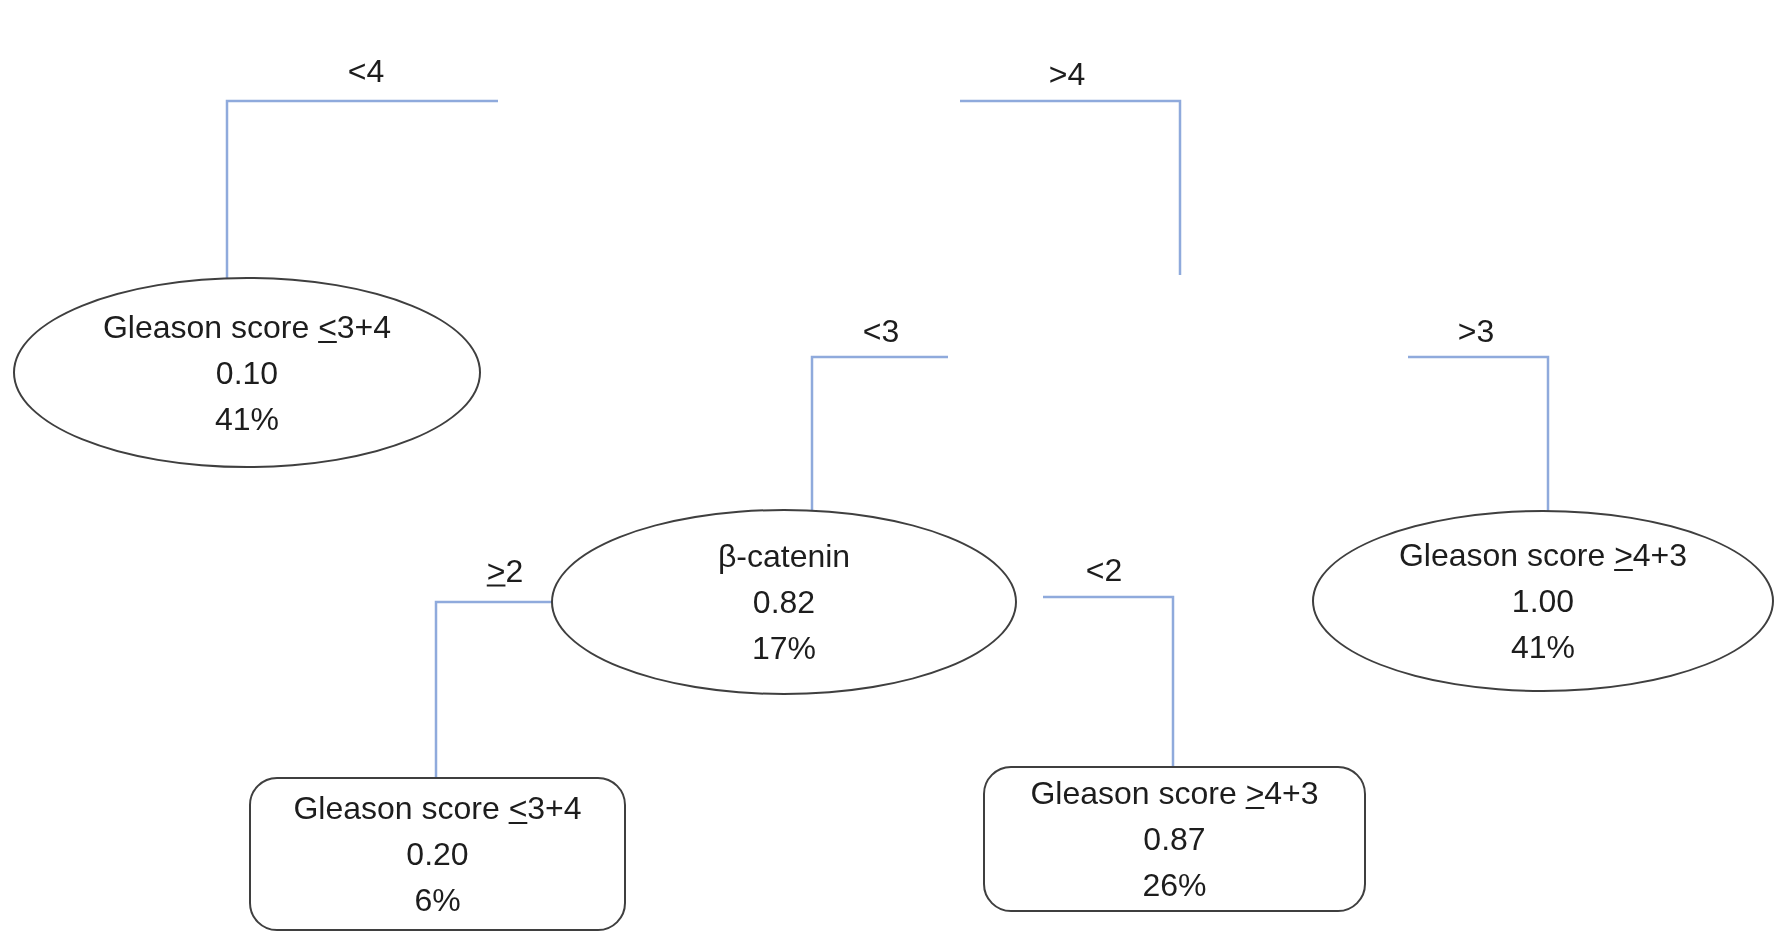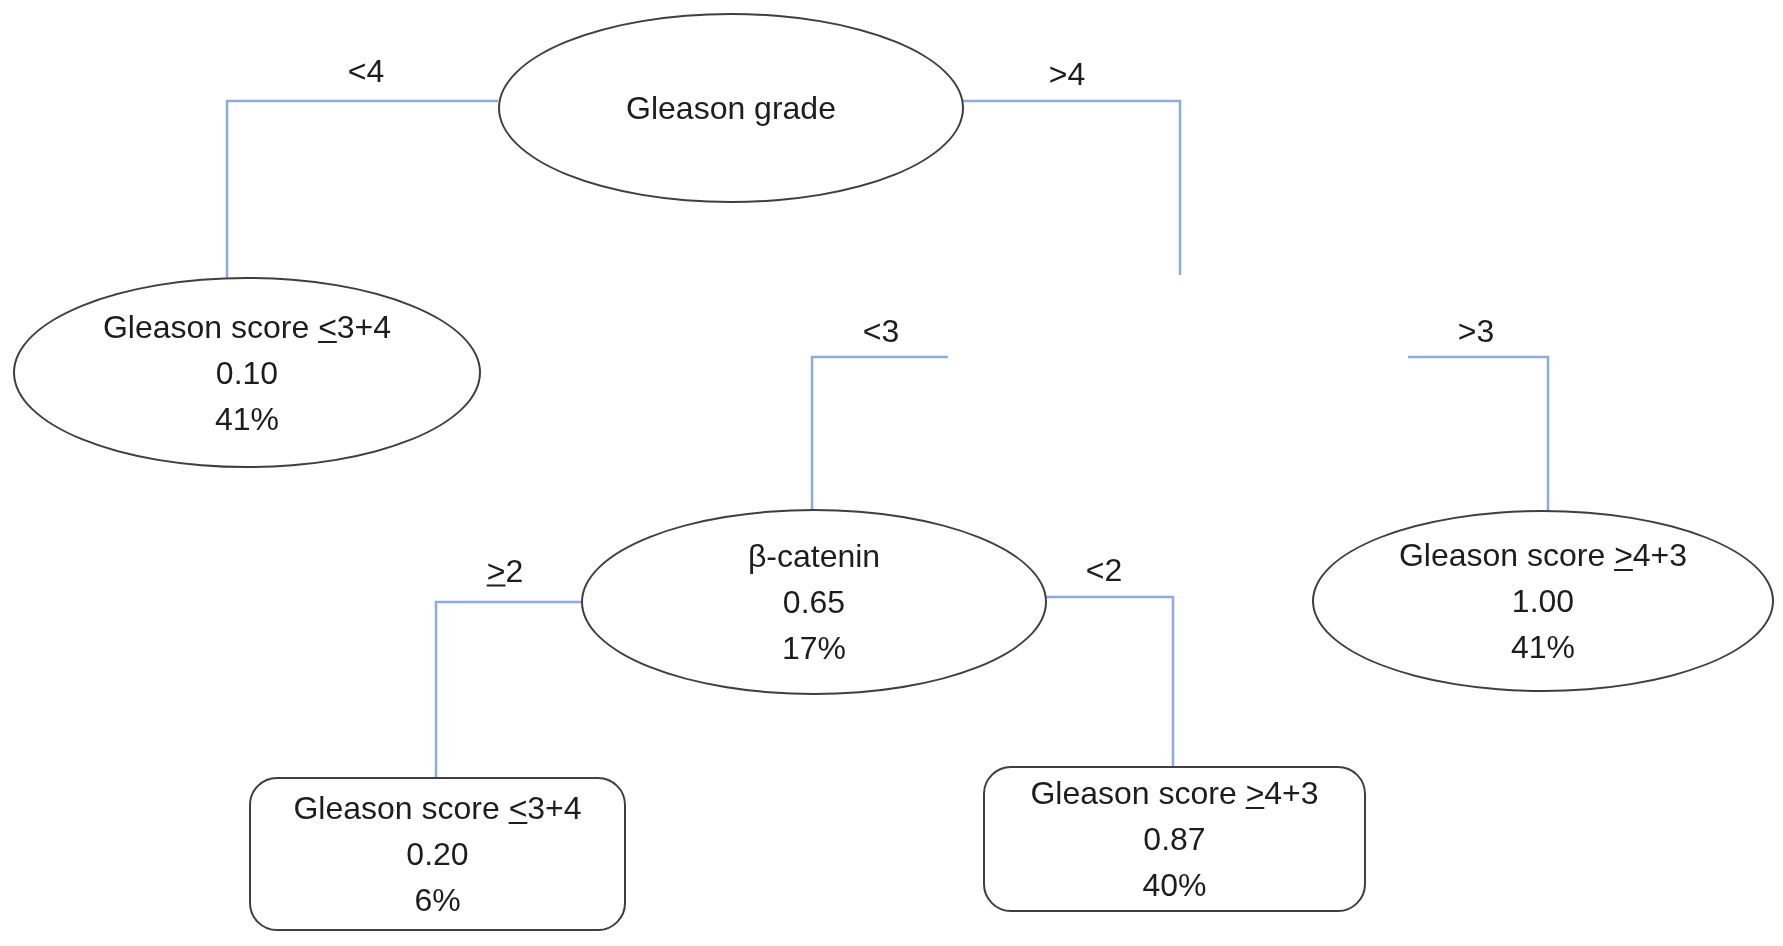--- a/index.html
+++ b/index.html
@@ -45,21 +45,21 @@
   }
   .ul {
     text-decoration: underline;
     text-decoration-thickness: 2px;
     text-underline-offset: 3px;
   }
   
   #node-root        { left: 498px;  top: 13px;  width: 462px; height: 186px; }
   #node-left-leaf   { left: 13px;   top: 277px; width: 464px; height: 187px; }
   #node-grade       { left: 948px;  top: 271px; width: 460px; height: 172px; }
-  #node-bcatenin    { left: 581px;  top: 509px; width: 462px; height: 182px; }
+  #node-bcatenin    { left: 551px;  top: 509px; width: 462px; height: 182px; }
   #node-right-leaf  { left: 1312px; top: 510px; width: 458px; height: 178px; }
   #node-bottom-left { left: 249px;  top: 777px; width: 373px; height: 150px; }
   #node-bottom-right{ left: 983px;  top: 766px; width: 379px; height: 142px; }
   
   #label-root-left  { left: 366px;  top: 71px; }
   #label-root-right { left: 1067px; top: 74px; }
   #label-grade-left { left: 881px;  top: 331px; }
   #label-grade-right{ left: 1476px; top: 331px; }
   #label-bcat-left  { left: 505px;  top: 571px; }
   #label-bcat-right { left: 1104px; top: 570px; }
@@ -78,48 +78,45 @@
     <polyline points="1043,597 1173,597 1173,770"></polyline>
   </svg>
 
   <span class="branch-label" id="label-root-left">&lt;4</span>
   <span class="branch-label" id="label-root-right">&gt;4</span>
   <span class="branch-label" id="label-grade-left">&lt;3</span>
   <span class="branch-label" id="label-grade-right">&gt;3</span>
   <span class="branch-label" id="label-bcat-left"><span class="ul">&gt;</span><span>2</span></span>
   <span class="branch-label" id="label-bcat-right">&lt;2</span>
 
-  <div class="node ellipse" id="node-root">
-    <span class="line">Gleason grade</span>
-  </div>
 
   <div class="node ellipse" id="node-left-leaf">
     <span class="line"><span>Gleason score </span><span class="ul">&lt;</span><span>3+4</span></span>
     <span class="line">0.10</span>
     <span class="line">41%</span>
   </div>
 
 
   <div class="node ellipse" id="node-bcatenin">
     <span class="line">β-catenin</span>
-    <span class="line">0.65</span>
+    <span class="line">0.82</span>
     <span class="line">17%</span>
   </div>
 
   <div class="node ellipse" id="node-right-leaf">
     <span class="line"><span>Gleason score </span><span class="ul">&gt;</span><span>4+3</span></span>
     <span class="line">1.00</span>
     <span class="line">41%</span>
   </div>
 
   <div class="node roundrect" id="node-bottom-left">
     <span class="line"><span>Gleason score </span><span class="ul">&lt;</span><span>3+4</span></span>
     <span class="line">0.20</span>
     <span class="line">6%</span>
   </div>
 
   <div class="node roundrect" id="node-bottom-right">
     <span class="line"><span>Gleason score </span><span class="ul">&gt;</span><span>4+3</span></span>
     <span class="line">0.87</span>
-    <span class="line">40%</span>
+    <span class="line">26%</span>
   </div>
 
 </div>
 
 </body></html>

